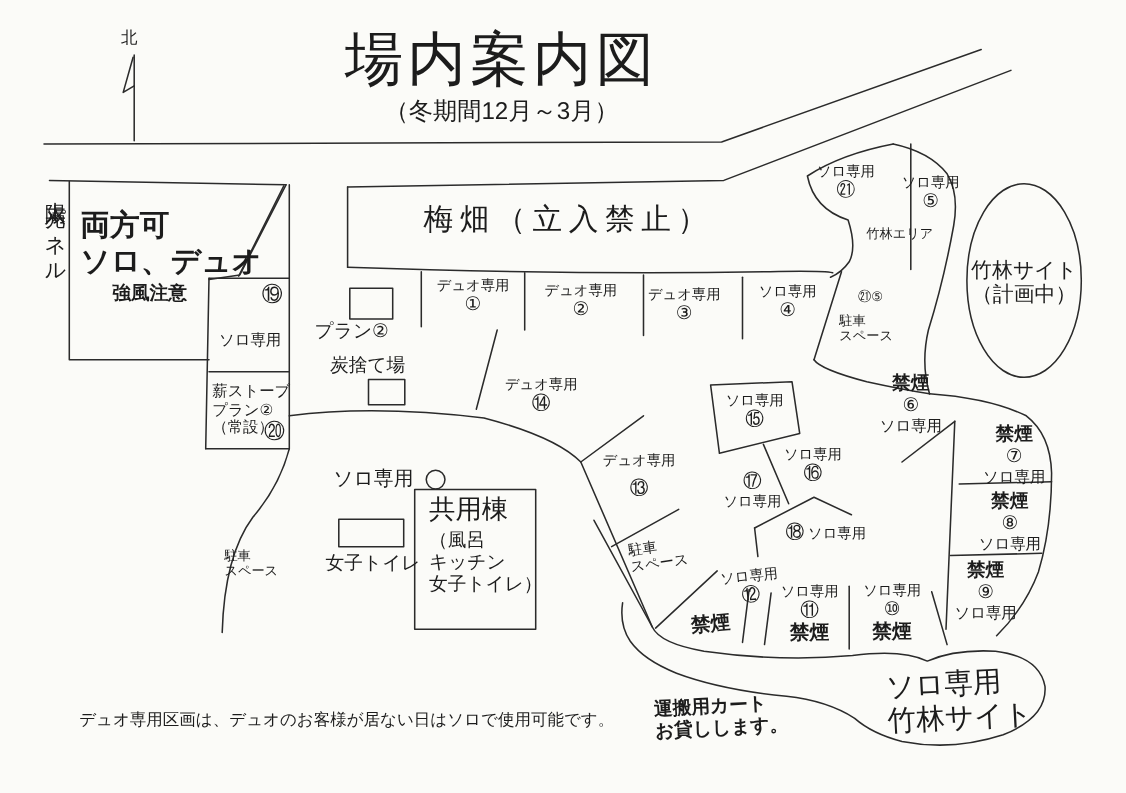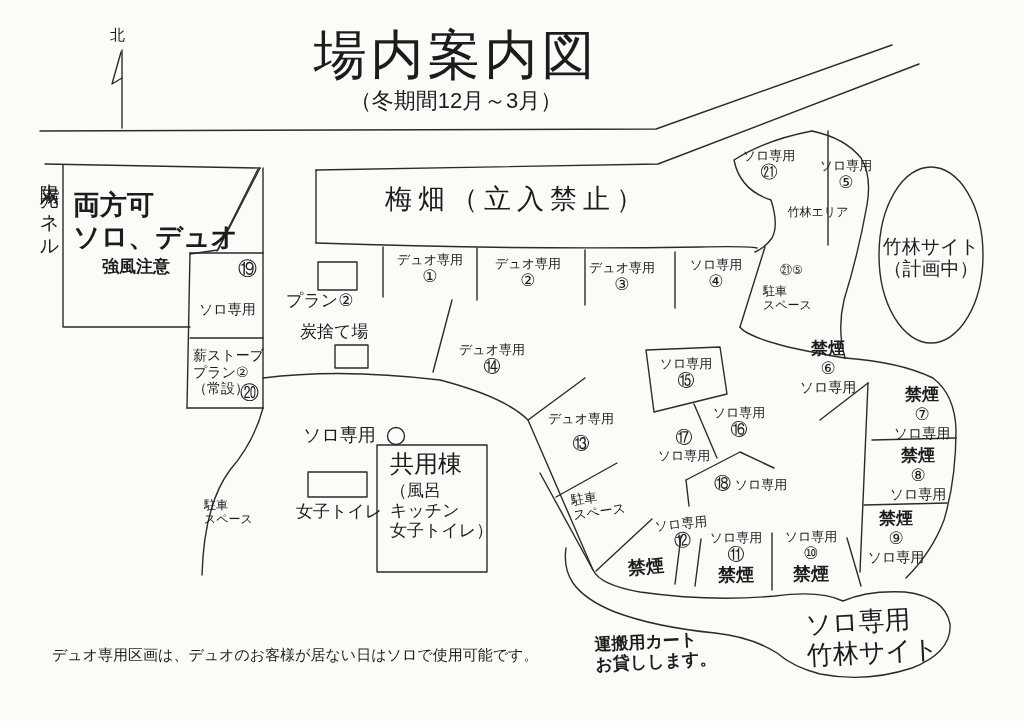--- a/index.html
+++ b/index.html
@@ -266,15 +266,15 @@
   </div>
 
   <div class="lbl f17 bold" style="left:595px;top:632px;transform:rotate(-3deg);">
     <span class="ln">運搬用カート</span>
     <span class="ln">お貸しします。</span>
   </div>
   <div class="lbl f26" style="left:806px;top:606px;transform:rotate(-3deg);">
     <span class="ln">ソロ専用</span>
     <span class="ln">竹林サイト</span>
   </div>
-  <div class="lbl f15" style="left:52px;top:646px;text-align:center;">デュオ専用区画は、デュオのお客様が居ない日はソロで使用可能です。</div>
+  <div class="lbl f15" style="left:72px;top:646px;text-align:center;">デュオ専用区画は、デュオのお客様が居ない日はソロで使用可能です。</div>
 
 </div>
 
 </body></html>

